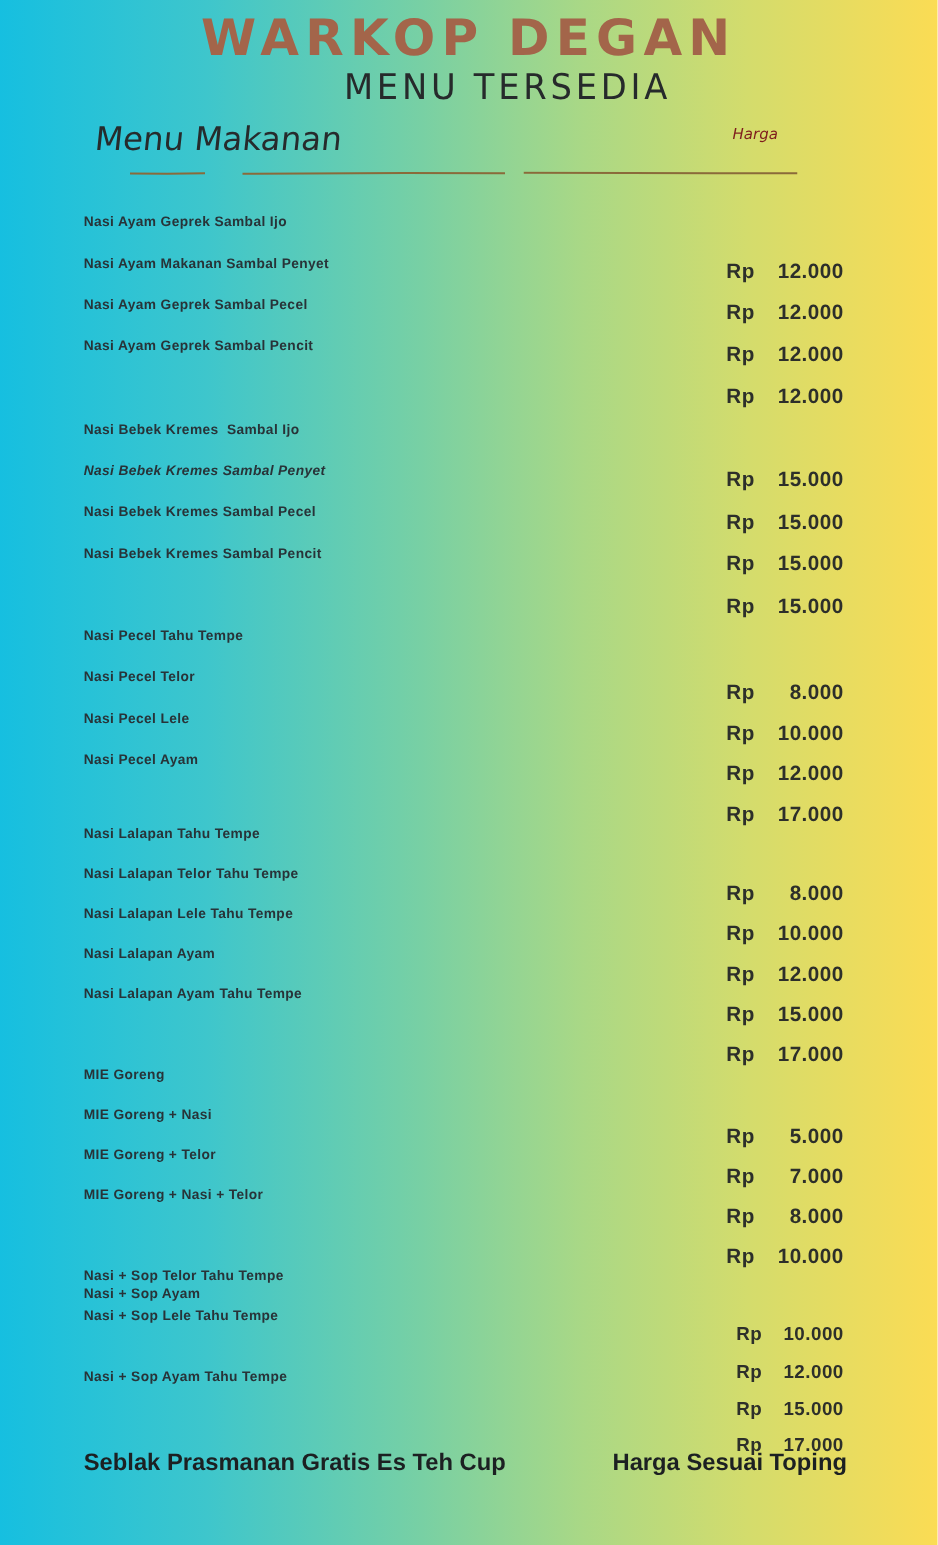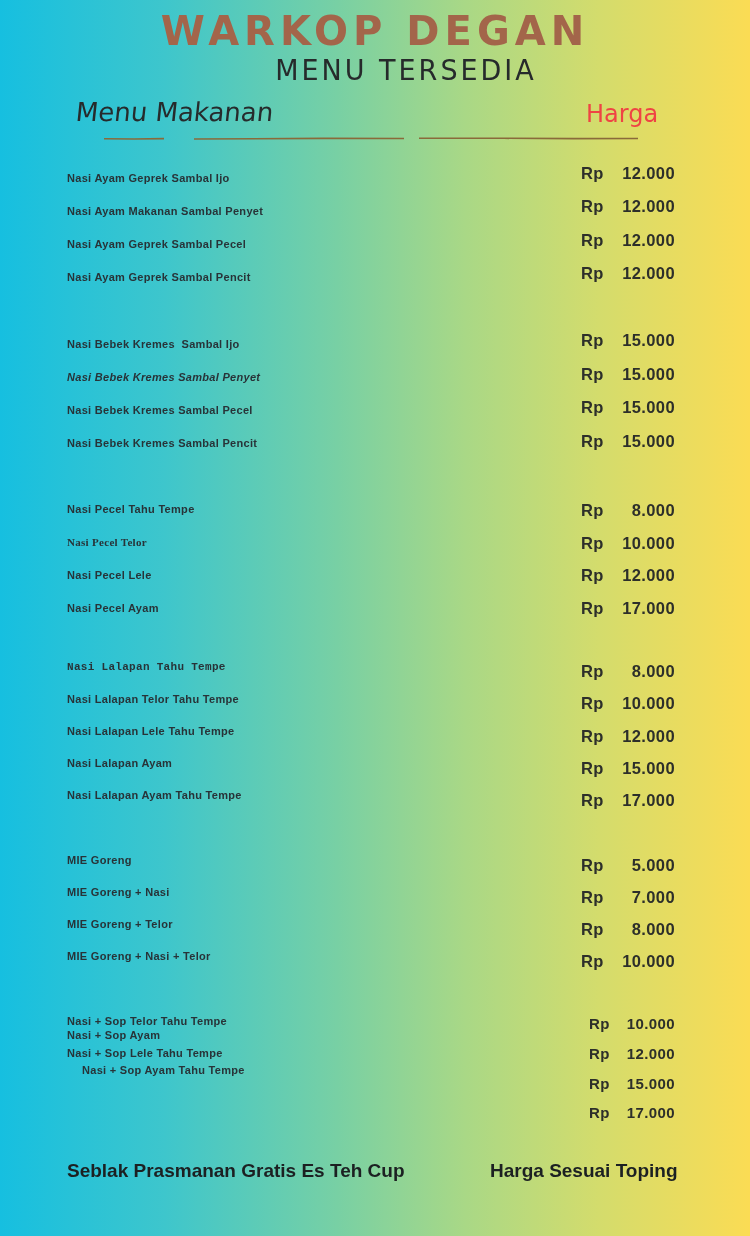--- a/index.html
+++ b/index.html
@@ -19,33 +19,33 @@
     font-family: "DejaVu Sans", sans-serif; font-size: 27px; letter-spacing: 3px;
     color: #262a2b; transform: scaleY(1.05);
   }
   .hdr-left {
     position: absolute; left: 76px; top: 97px;
     font-family: "DejaVu Sans", sans-serif; font-size: 26px; color: #262b2c;
     transform: skewX(-6deg);
   }
   .hdr-right {
     position: absolute; left: 586px; top: 100px;
-    font-family: "DejaVu Sans", sans-serif; font-size: 24px; color: #ef4444;
+    font-family: "DejaVu Sans", sans-serif; font-size: 12px; color: #7f1d1d; font-style: italic;
   }
   .hdr-line {
     position: absolute; left: 104px; top: 137px; width: 534px; height: 3px;
   }
   .name {
     position: absolute; left: 67px; font-weight: bold; font-size: 11px;
     letter-spacing: 0.3px; white-space: pre; color: #283338;
   }
   .price {
     position: absolute; right: 75px; width: 94px; font-weight: bold; font-size: 16.5px;
     letter-spacing: 0.4px; white-space: pre; color: #2d2f2a;
-    display: flex; justify-content: space-between;
+    display: flex; justify-content: space-between; margin-top: 44px;
   }
   .price.small { font-size: 15px; width: 86px; }
   .footer { position: absolute; top: 1160px; font-weight: bold; font-size: 19px; color: #1c2022; }
 </style>
 </head>
 <body>
 
 <div class="title">WARKOP DEGAN</div>
 <div class="subtitle">MENU TERSEDIA</div>
 
@@ -67,27 +67,27 @@
     <div class="name" style="top: 338px;">Nasi Bebek Kremes  Sambal Ijo</div>
     <div class="price" style="top: 331px;"><span>Rp</span><span>15.000</span></div>
     <div class="name" style="top: 371px; font-style: italic;">Nasi Bebek Kremes Sambal Penyet</div>
     <div class="price" style="top: 365px;"><span>Rp</span><span>15.000</span></div>
     <div class="name" style="top: 404px;">Nasi Bebek Kremes Sambal Pecel</div>
     <div class="price" style="top: 398px;"><span>Rp</span><span>15.000</span></div>
     <div class="name" style="top: 437px;">Nasi Bebek Kremes Sambal Pencit</div>
     <div class="price" style="top: 432px;"><span>Rp</span><span>15.000</span></div>
     <div class="name" style="top: 503px;">Nasi Pecel Tahu Tempe</div>
     <div class="price" style="top: 501px;"><span>Rp</span><span>8.000</span></div>
-    <div class="name" style="top: 536px; font-family: Liberation Serif, serif;">Nasi Pecel Telor</div>
+    <div class="name" style="top: 536px;">Nasi Pecel Telor</div>
     <div class="price" style="top: 534px;"><span>Rp</span><span>10.000</span></div>
     <div class="name" style="top: 569px;">Nasi Pecel Lele</div>
     <div class="price" style="top: 566px;"><span>Rp</span><span>12.000</span></div>
     <div class="name" style="top: 602px;">Nasi Pecel Ayam</div>
     <div class="price" style="top: 599px;"><span>Rp</span><span>17.000</span></div>
-    <div class="name" style="top: 661px; font-family: Liberation Mono, monospace;">Nasi Lalapan Tahu Tempe</div>
+    <div class="name" style="top: 661px;">Nasi Lalapan Tahu Tempe</div>
     <div class="price" style="top: 662px;"><span>Rp</span><span>8.000</span></div>
     <div class="name" style="top: 693px;">Nasi Lalapan Telor Tahu Tempe</div>
     <div class="price" style="top: 694px;"><span>Rp</span><span>10.000</span></div>
     <div class="name" style="top: 725px;">Nasi Lalapan Lele Tahu Tempe</div>
     <div class="price" style="top: 727px;"><span>Rp</span><span>12.000</span></div>
     <div class="name" style="top: 757px;">Nasi Lalapan Ayam</div>
     <div class="price" style="top: 759px;"><span>Rp</span><span>15.000</span></div>
     <div class="name" style="top: 789px;">Nasi Lalapan Ayam Tahu Tempe</div>
     <div class="price" style="top: 791px;"><span>Rp</span><span>17.000</span></div>
     <div class="name" style="top: 854px;">MIE Goreng</div>
@@ -97,18 +97,18 @@
     <div class="name" style="top: 918px;">MIE Goreng + Telor</div>
     <div class="price" style="top: 920px;"><span>Rp</span><span>8.000</span></div>
     <div class="name" style="top: 950px;">MIE Goreng + Nasi + Telor</div>
     <div class="price" style="top: 952px;"><span>Rp</span><span>10.000</span></div>
     <div class="name" style="top: 1015px; text-align: center;">Nasi + Sop Telor Tahu Tempe</div>
     <div class="price small" style="top: 1015px;"><span>Rp</span><span>10.000</span></div>
     <div class="name" style="top: 1047px;">Nasi + Sop Lele Tahu Tempe</div>
     <div class="price small" style="top: 1045px;"><span>Rp</span><span>12.000</span></div>
     <div class="name" style="top: 1029px;">Nasi + Sop Ayam</div>
     <div class="price small" style="top: 1075px;"><span>Rp</span><span>15.000</span></div>
-    <div class="name" style="top: 1064px; margin-left: 15px;">Nasi + Sop Ayam Tahu Tempe</div>
+    <div class="name" style="top: 1096px;">Nasi + Sop Ayam Tahu Tempe</div>
     <div class="price small" style="top: 1104px;"><span>Rp</span><span>17.000</span></div>
   </div>
 
 <div class="footer" style="left:67px">Seblak Prasmanan Gratis Es Teh Cup</div>
 <div class="footer" style="left:490px">Harga Sesuai Toping</div>
 
 </body></html>

